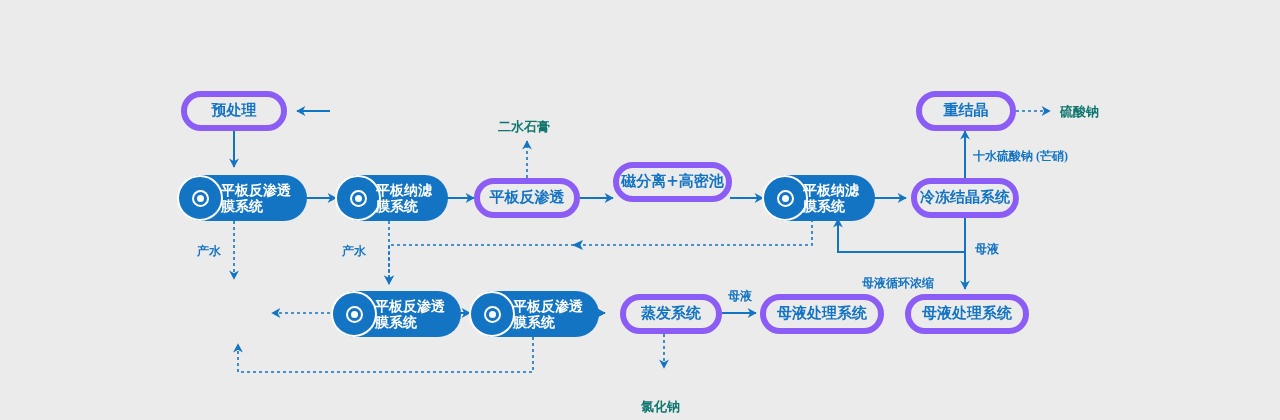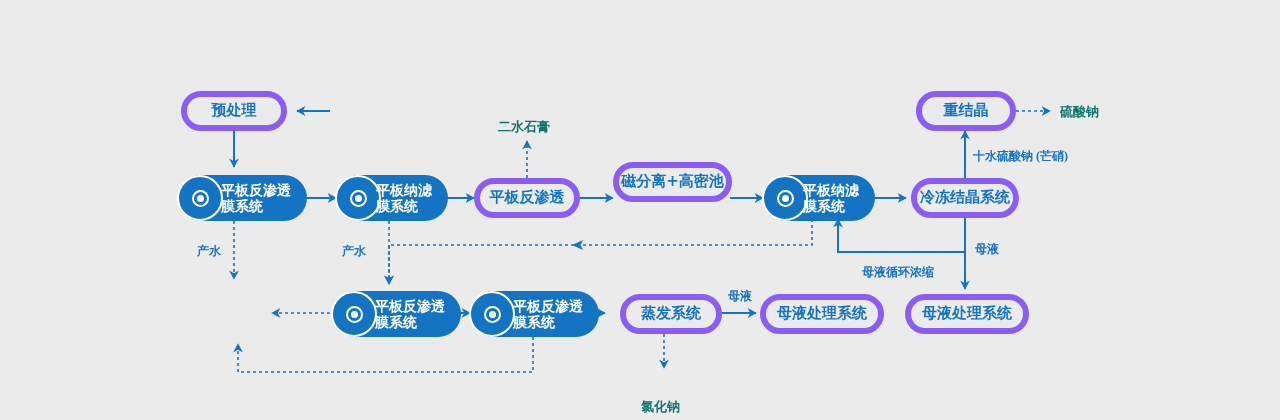--- a/index.html
+++ b/index.html
@@ -247,15 +247,15 @@
   <div class="edge-label" style="left:197px;top:243px;">产水</div>
 
   <div class="edge-label" style="left:342px;top:243px;">产水</div>
 
   <div class="edge-label" style="left:973px;top:148px;">十水硫酸钠 (芒硝)</div>
 
   <div class="edge-label" style="left:975px;top:241px;">母液</div>
 
   <div class="edge-label" style="left:728px;top:288px;">母液</div>
 
-  <div class="edge-label" style="left:862px;top:264px;">母液循环浓缩</div>
+  <div class="edge-label" style="left:862px;top:275px;">母液循环浓缩</div>
 
 </div>
 
 </body></html>

